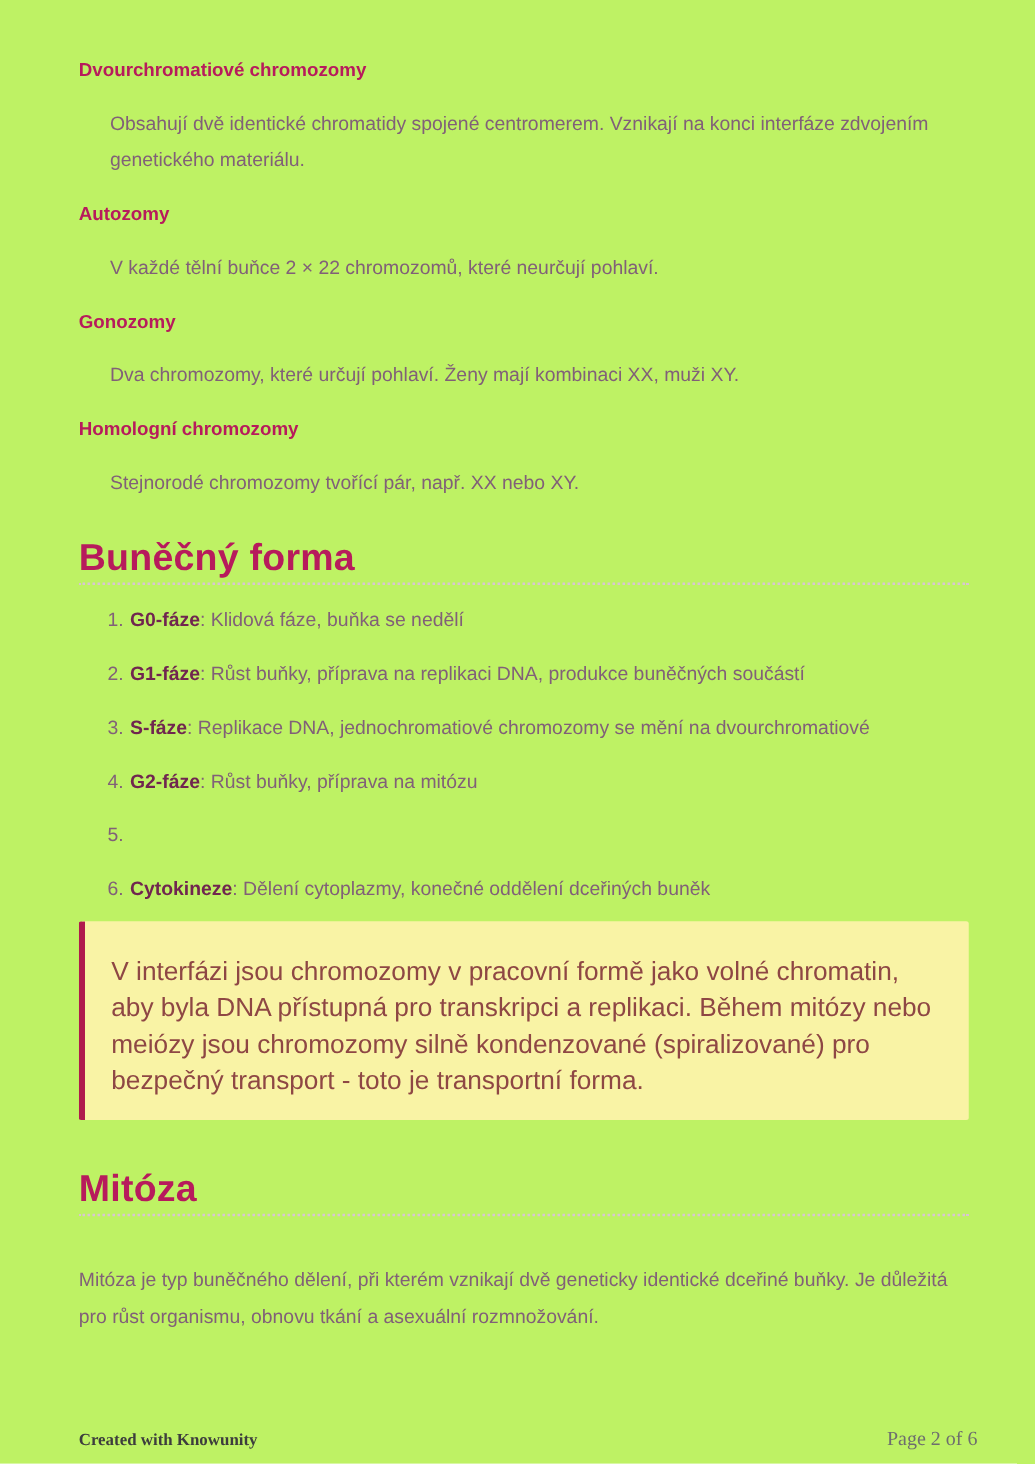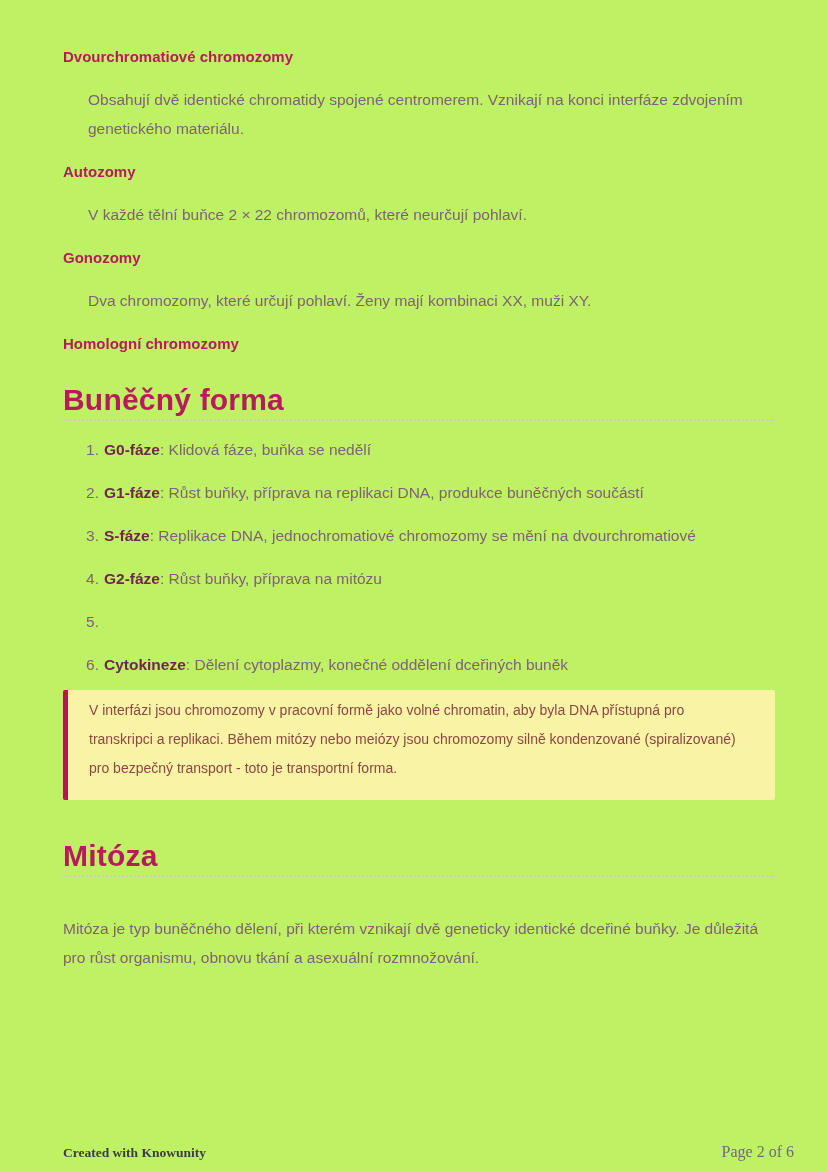--- a/index.html
+++ b/index.html
@@ -56,30 +56,30 @@
     color: var(--body);
   }
   ol.phase-list li + li { margin-top: 14px; }
   .phase-num { min-width: 14px; margin-right: 5px; text-align: right; color: var(--body); }
   .phase-term { font-weight: 700; color: var(--term); white-space: nowrap; }
   .callout {
     margin: 11px 0 0 0;
     background: var(--callout-bg);
     border-left: 5px solid var(--callout-border);
     border-radius: 2px;
-    padding: 6px 24px 17px 21px;
-    font-size: 14px;
+    padding: 26px 24px 17px 21px;
+    font-size: 21px;
     line-height: 29px;
     color: var(--callout-text);
     box-sizing: border-box;
   }
   .footer {
     position: absolute;
     left: 63px;
-    right: 34px;
+    right: 46px;
     bottom: 10px;
     display: flex;
     justify-content: space-between;
     align-items: baseline;
     font-family: "Liberation Serif", "DejaVu Serif", serif;
   }
   .footer-left { font-size: 13.5px; font-weight: 600; color: #3d3d3d; }
   .footer-right { font-size: 16px; font-weight: 400; color: #6e6e6e; }
 </style>
 </head>
@@ -90,20 +90,21 @@
   <h3 class="g-title">Dvourchromatiové chromozomy</h3>
   <p class="g-text">Obsahují dvě identické chromatidy spojené centromerem. Vznikají na konci interfáze zdvojením genetického materiálu.</p>
 
   <h3 class="g-title">Autozomy</h3>
   <p class="g-text">V každé tělní buňce 2 × 22 chromozomů, které neurčují pohlaví.</p>
 
   <h3 class="g-title">Gonozomy</h3>
   <p class="g-text">Dva chromozomy, které určují pohlaví. Ženy mají kombinaci XX, muži XY.</p>
 
   <h3 class="g-title">Homologní chromozomy</h3>
+  <p class="g-text">Stejnorodé chromozomy tvořící pár, např. XX nebo XY.</p>
 
   <h1 class="section-title">Buněčný forma</h1>
 
   <ol class="phase-list">
     <li>
       <span class="phase-num">1.</span>
       <span><span class="phase-term">G0-fáze</span><span>: Klidová fáze, buňka se nedělí</span></span>
     </li>
     <li>
       <span class="phase-num">2.</span>

